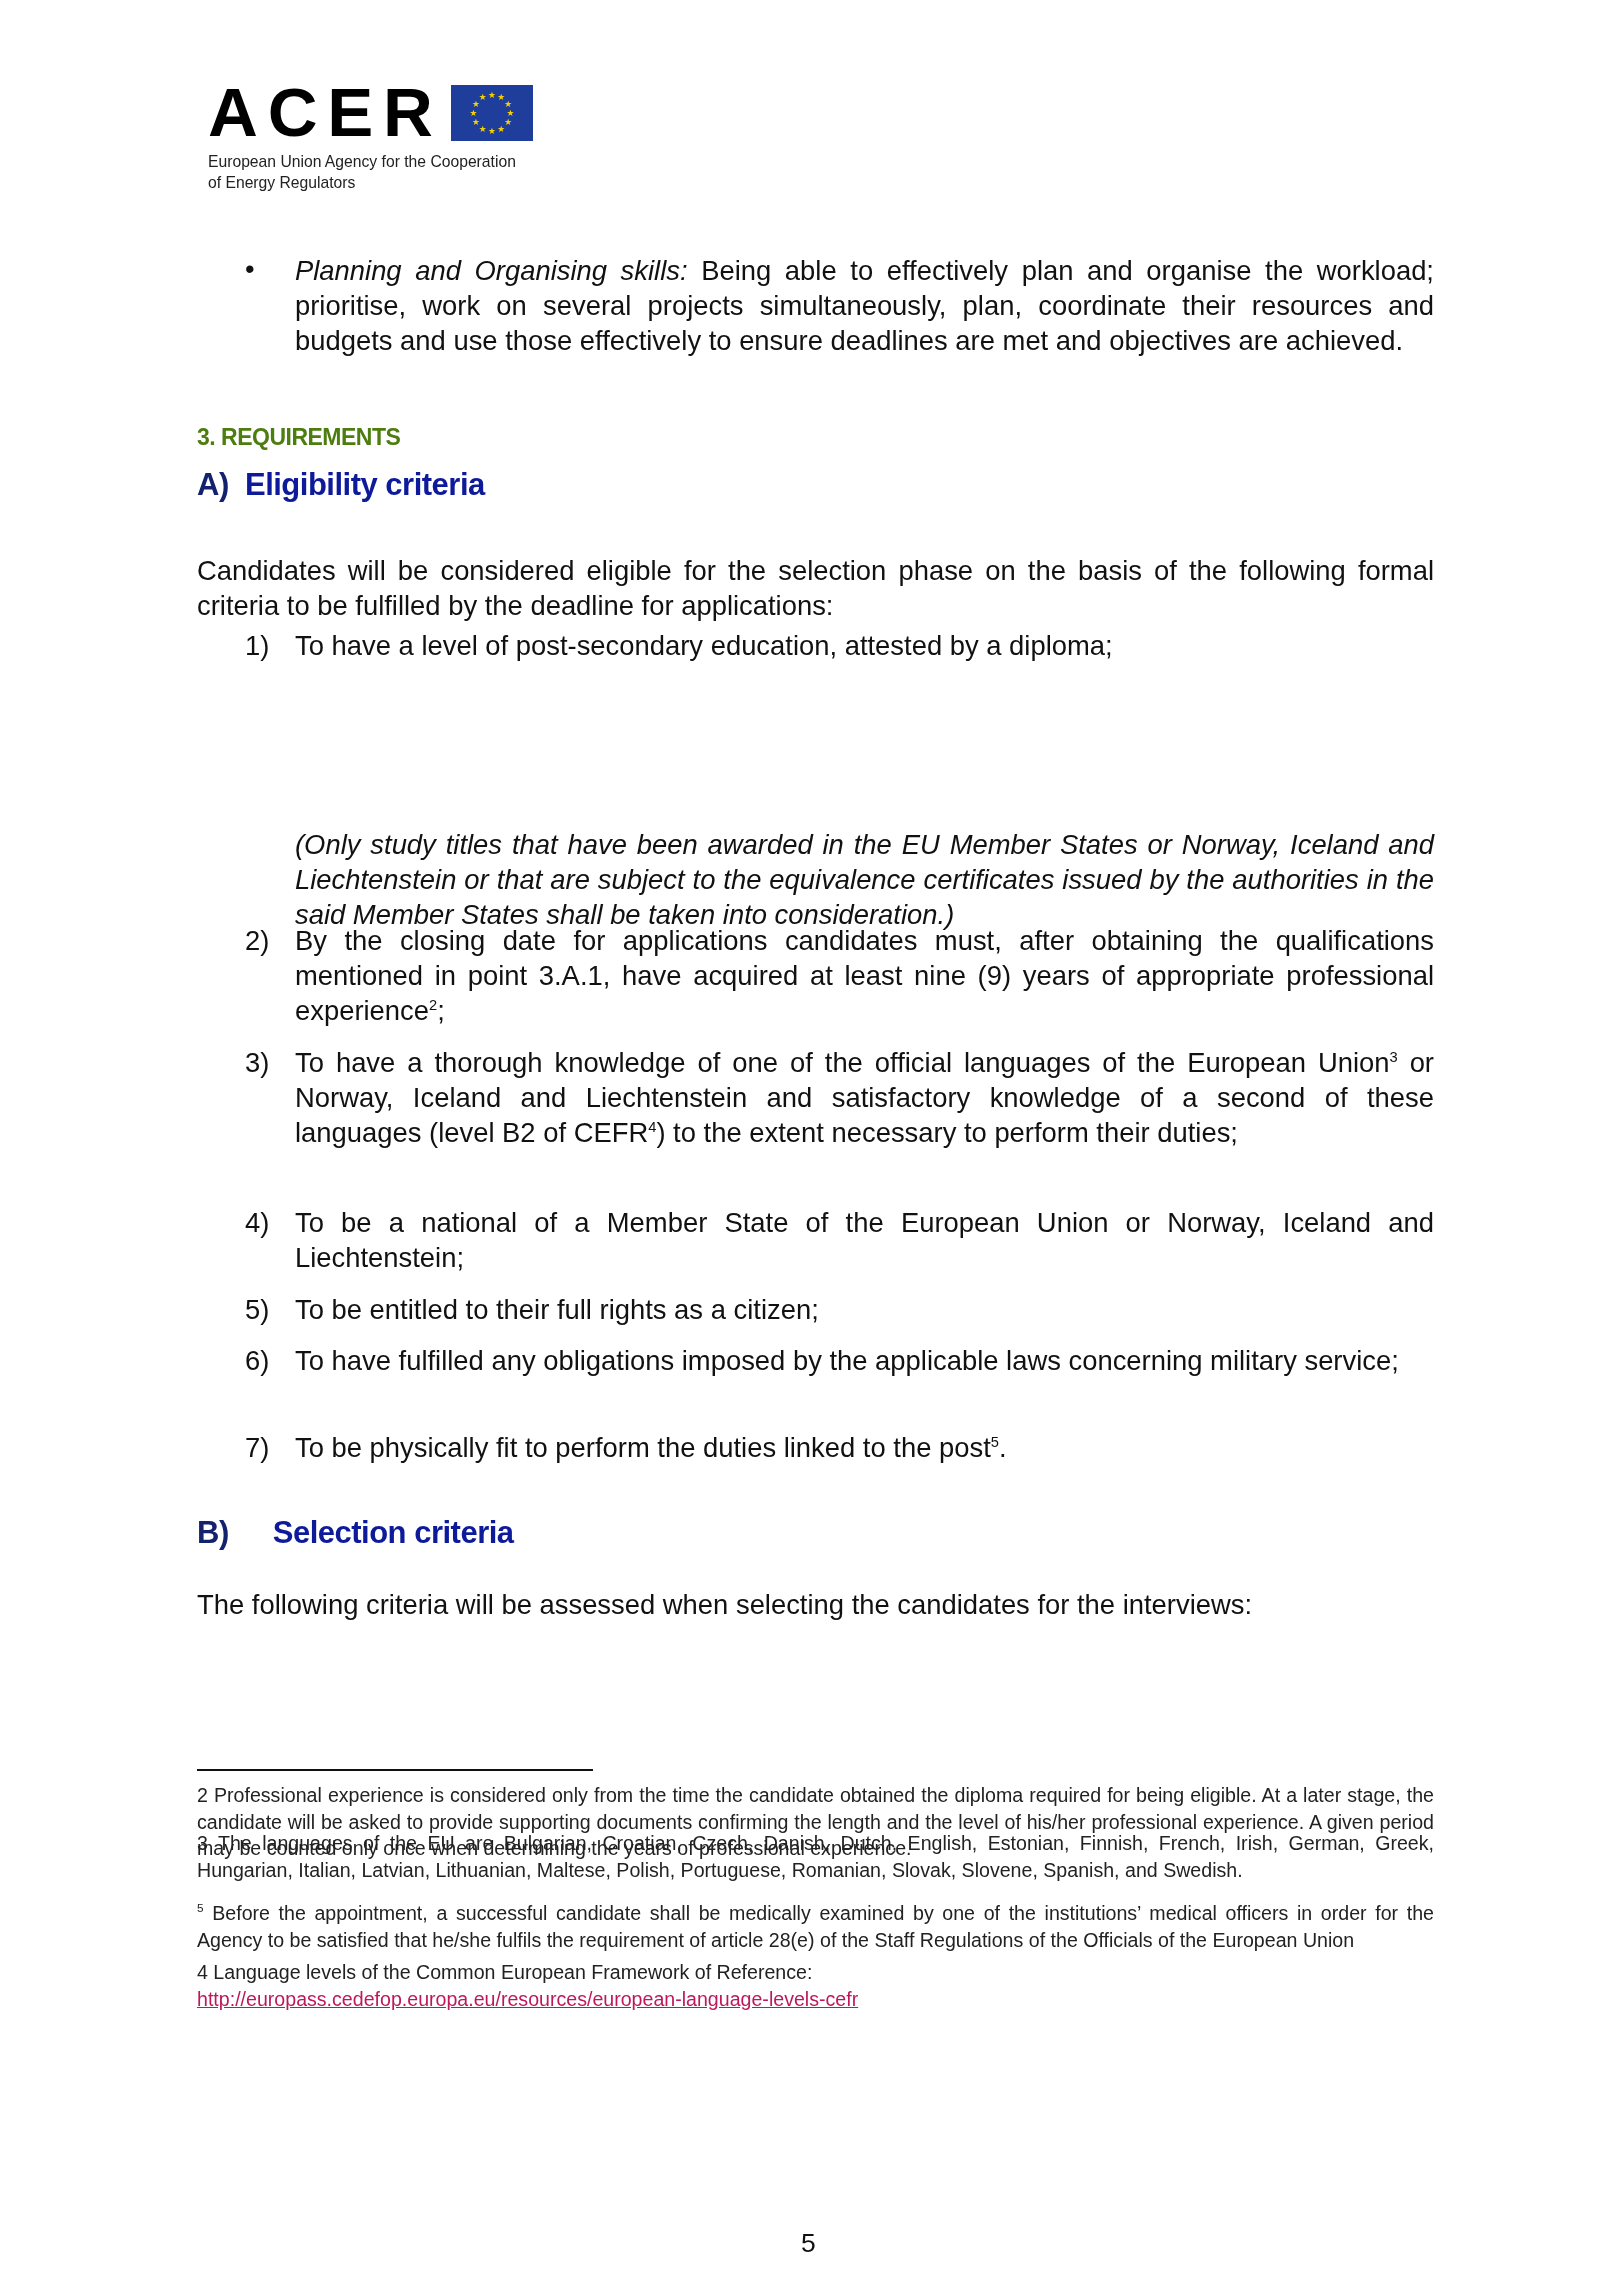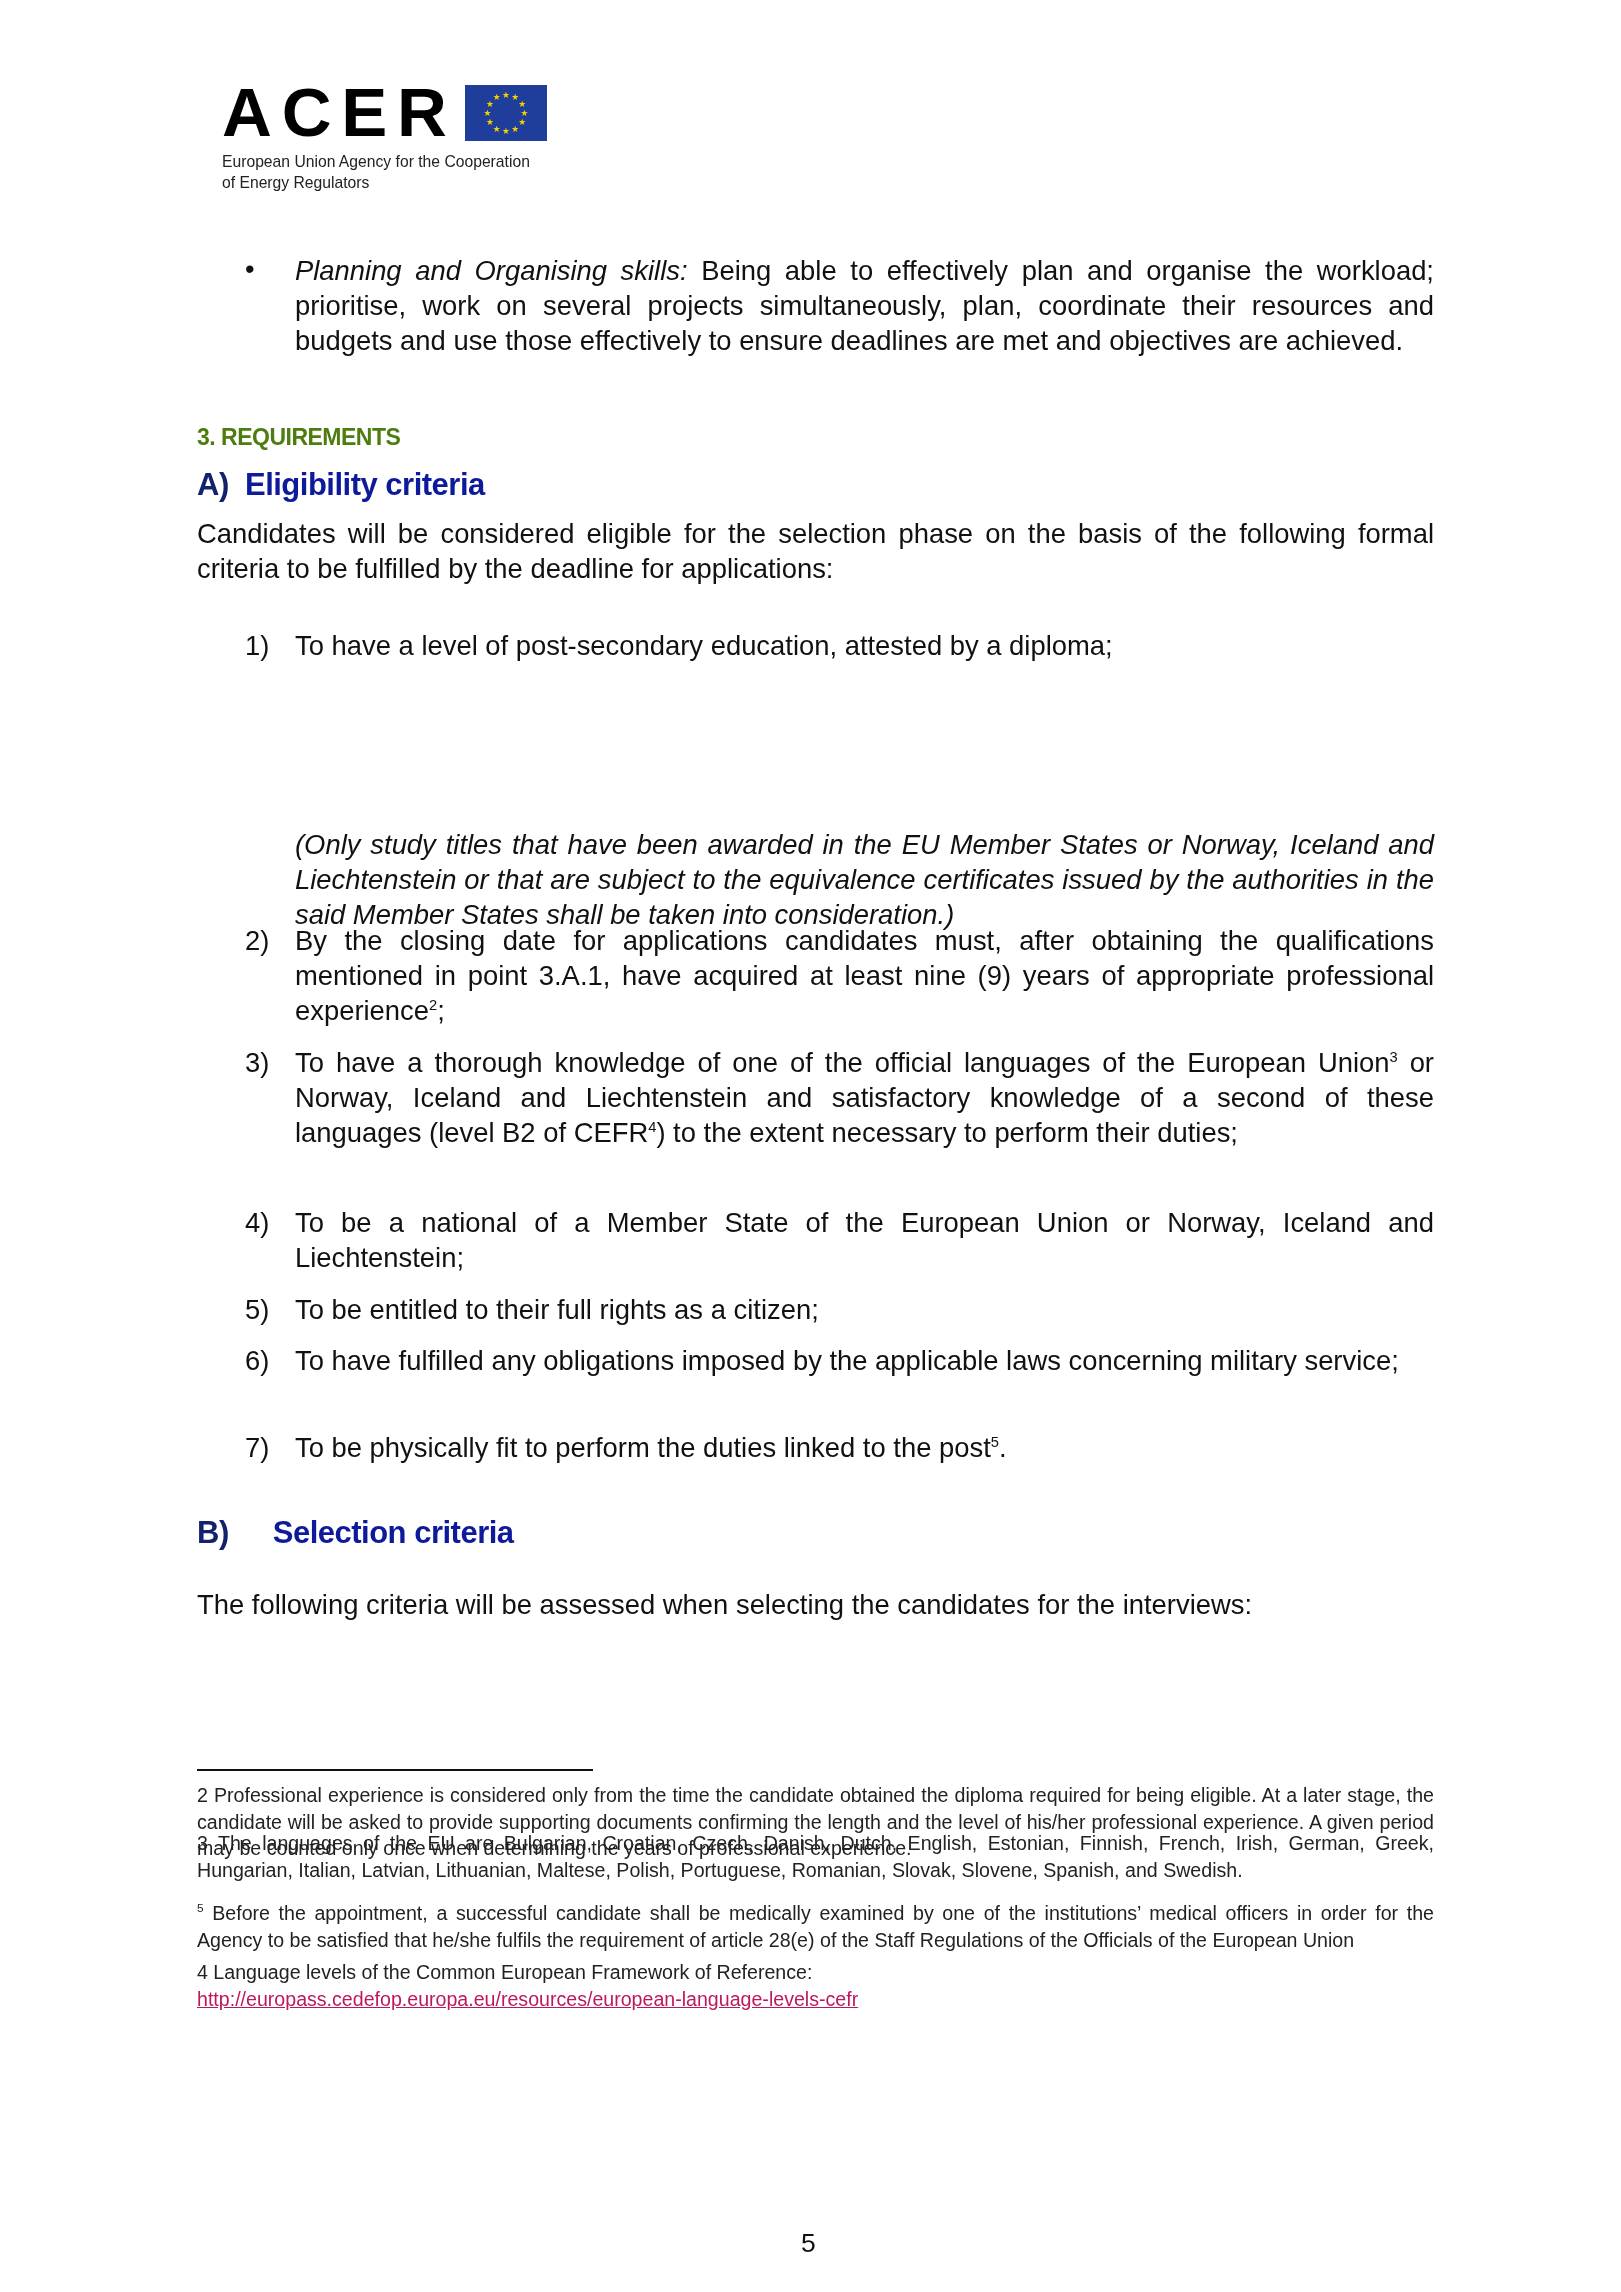--- a/index.html
+++ b/index.html
@@ -1,21 +1,21 @@
 <!DOCTYPE html>
 <html><head>
   <meta charset="utf-8">
   <style>
     html, body { margin: 0; padding: 0; background: #ffffff; }
     body { width: 1621px; height: 2293px; position: relative; overflow: hidden;
            font-family: "Liberation Sans", "DejaVu Sans", sans-serif; color: #111; }
     .page { position: absolute; left: 0; top: 0; width: 1621px; height: 2293px; }
 
     
-    .logo { position: absolute; left: 222px; top: 82px; }
+    .logo { position: absolute; left: 208px; top: 82px; }
     .logo-row { display: flex; align-items: center; }
     .logo-word { font-family: "Liberation Sans", sans-serif; font-weight: 700; font-size: 69px;
                  letter-spacing: 9.8px; color: #000; line-height: 61px; }
     .eu-flag { width: 82px; height: 56px; background: #1f3d9b; margin-left: 7.8px; position: relative; }
     .eu-flag svg { position: absolute; left: 0; top: 0; }
     .logo-sub { font-size: 15.7px; color: #222; line-height: 21.6px; margin-top: 7.8px; }
 
     .content { position: absolute; left: 197px; width: 1237px; }
     .p { font-size: 27.4px; line-height: 35px; text-align: justify; margin: 0; }
     .ital { font-style: italic; }
@@ -75,21 +75,21 @@
 
   <span class="bullet">•</span>
   <p class="p bullet-text"><span class="ital">Planning and Organising skills:</span><span> Being able to effectively plan and organise the workload; prioritise, work on several projects simultaneously, plan, coordinate their resources and budgets and use those effectively to ensure deadlines are met and objectives are achieved.</span></p>
 
   <div class="h1">3. REQUIREMENTS</div>
 
   <div class="h2" style="left:197px; top:467px;">
     <span class="lbl">A)</span>&nbsp;&nbsp;<span>Eligibility criteria</span>
   </div>
 
-  <p class="p content" style="top:516px;">Candidates will be considered eligible for the selection phase on the basis of the following formal criteria to be fulfilled by the deadline for applications:</p>
+  <p class="p content" style="top:553px;">Candidates will be considered eligible for the selection phase on the basis of the following formal criteria to be fulfilled by the deadline for applications:</p>
 
   <span class="list-num" style="top:628px;">1)</span>
   <p class="p list-text" style="top:628px;">To have a level of post-secondary education, attested by a diploma;</p>
   <p class="p list-text ital" style="top:827px;">(Only study titles that have been awarded in the EU Member States or Norway, Iceland and Liechtenstein or that are subject to the equivalence certificates issued by the authorities in the said Member States shall be taken into consideration.)</p>
 
   <span class="list-num" style="top:923px;">2)</span>
   <p class="p list-text" style="top:923px;"><span>By the closing date for applications candidates must, after obtaining the qualifications mentioned in point 3.A.1, have acquired at least nine (9) years of appropriate professional experience</span><sup>2</sup><span>;</span></p>
 
   <span class="list-num" style="top:1045px;">3)</span>
   <p class="p list-text" style="top:1045px;"><span>To have a thorough knowledge of one of the official languages of the European Union</span><sup>3</sup><span>  or Norway, Iceland and Liechtenstein and satisfactory knowledge of a second of these languages (level B2 of CEFR</span><sup>4</sup><span>) to the extent necessary to perform their duties;</span></p>

